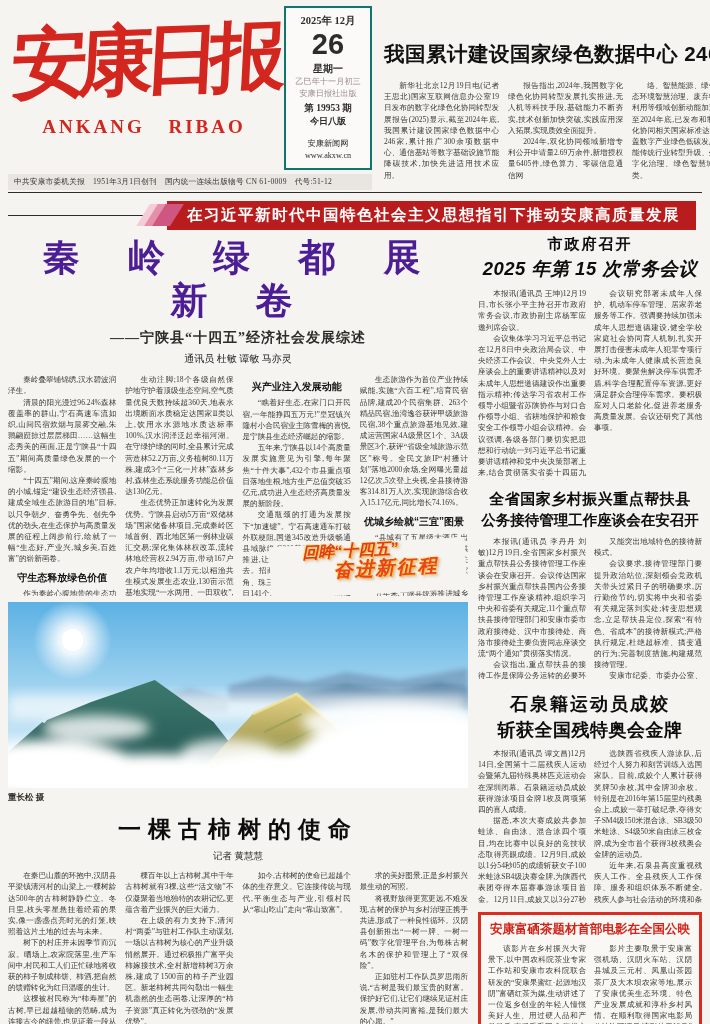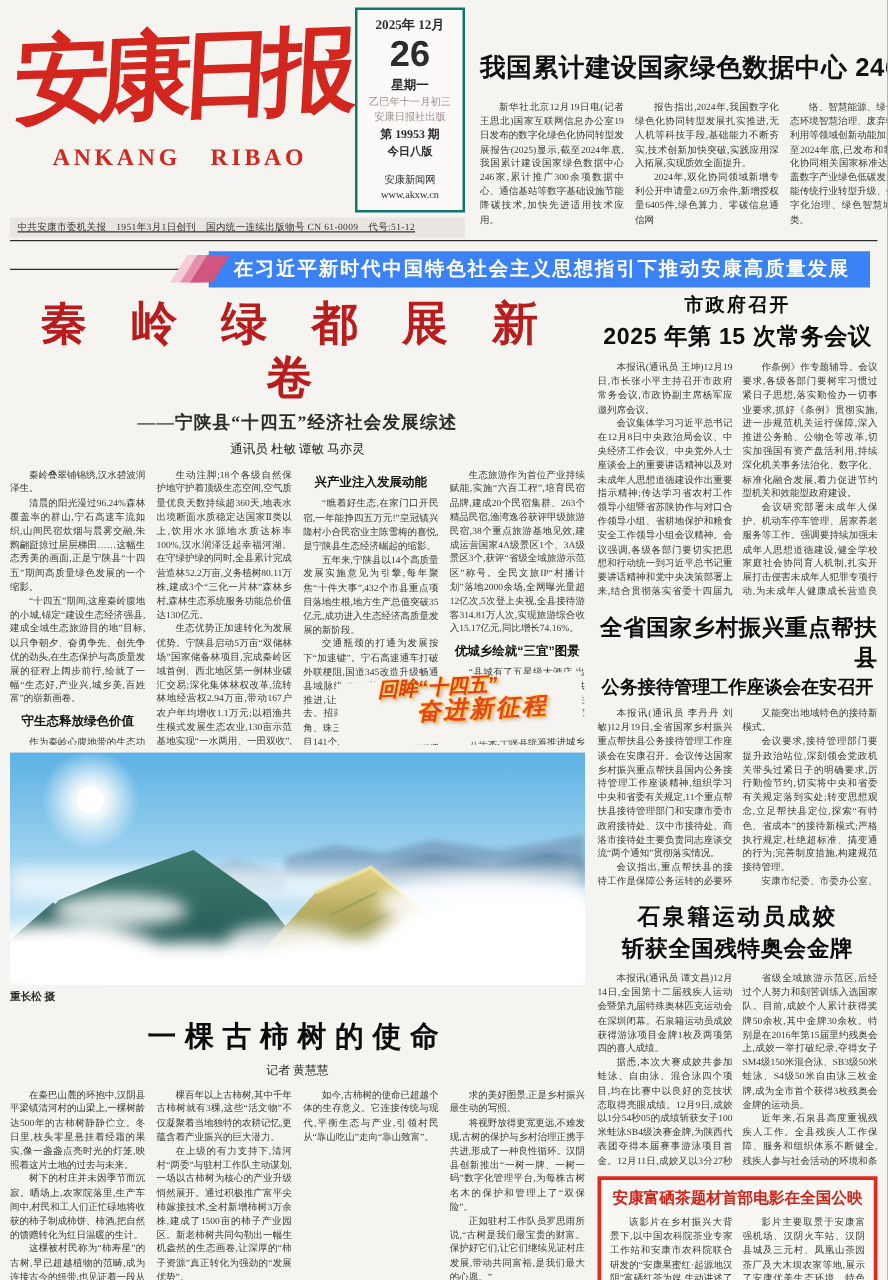--- a/index.html
+++ b/index.html
@@ -29,21 +29,21 @@
   .db-ym { font-size:10.5px; font-weight:bold; }
   .db-day { font-size:29px; font-weight:bold; line-height:1.1; font-family:"Liberation Sans",sans-serif; }
   .db-week { font-size:10px; font-weight:bold; }
   .db-lunar,.db-pub { font-size:8.2px; color:#9b8e8c; }
   .db-issue { font-size:9.5px; font-weight:bold; margin-top:1px; }
   .db-pages { font-size:9px; font-weight:bold; }
   .db-site { font-size:8.2px; margin-top:9px; }
   .db-url { font-size:8.2px; }
   .mast-footer {
     background:#e9e6e1; font-size:7.6px; color:#333; padding:3px 6px;
-    white-space:nowrap; letter-spacing:0.3px; margin-bottom:2px;text-decoration:underline;
+    white-space:nowrap; letter-spacing:0.3px; margin-bottom:2px;
   }
   
   .top-story { flex:1; padding:36px 0 0 12px; }
   .top-headline {
     font-family:"Liberation Sans","DejaVu Sans",sans-serif;
     font-size:20.5px; font-weight:900; letter-spacing:0.5px; color:#111;
     white-space:nowrap;
   }
   .cols { display:flex; gap:9px; margin-top:12px; overflow:hidden; }
   .col { flex:1; min-width:0; }
@@ -54,33 +54,33 @@
   .page-rule { border-top:1.5px solid #2c2c2c; margin:0 8px; }
   .banner-row { display:flex; align-items:center; margin:8px 8px 6px 8px; height:28px; }
   .b-line { border-top:1.5px solid #2c2c2c; }
   .b-line.left { width:150px; }
   .b-line.right { flex:1; }
   .b-shape { width:20px; height:22px; transform:skewX(-32deg); margin-right:-10px; }
   .b-shape.s1 { background:#f4cdd9; }
   .b-shape.s2 { background:#e58fab; }
   .b-shape.s3 { background:#cf5681; }
   .banner-bar {
-    background:#3b82f6; color:#fff; font-family:Liberation Sans, sans-serif;
+    background:#b91c1c; color:#fff; font-family:Liberation Sans, sans-serif;
     font-size:15.5px; font-weight:bold; letter-spacing:1.5px;
     padding:4px 16px 4px 20px; white-space:nowrap; margin-right:6px;
   }
   
   .content { display:flex; gap:10px; padding:0 8px; }
   .left-section { flex:1; min-width:0; }
   .right-section { width:224px; flex:none; }
   
   .lead-head { text-align:center; margin-top:4px; }
   .lead-headline {
-    font-family:Liberation Serif, serif;
-    font-size:37px; font-weight:900; letter-spacing:13px; color:#b91c1c; line-height:1.15;
+    font-family:Liberation Mono, monospace;
+    font-size:37px; font-weight:900; letter-spacing:13px; color:#4c1d95; line-height:1.15;
   }
   .lead-subtitle { font-size:14px; font-weight:bold; margin-top:5px; letter-spacing:1px; }
   .lead-byline { font-size:10px; margin-top:5px; color:#222; }
   .lead-body { position:relative; display:flex; gap:9px; height:222px; overflow:hidden; margin-top:8px; }
   .lead-graphic {
     position:absolute; right:2px; bottom:2px; width:196px; height:52px;
     background:#f6f4f0; transform:rotate(-3deg);
     font-family:"Liberation Sans",sans-serif; font-style:italic; font-weight:900;
     text-align:center; line-height:1.05;
   }
@@ -95,23 +95,23 @@
   .photo-caption { flex:1; font-size:8px; line-height:11px; color:#43413e; }
   .photo-credit { font-size:8.5px; font-weight:bold; white-space:nowrap; padding-right:4px; }
   
   .pers-head { text-align:center; margin-top:10px; }
   .pers-title { font-family:"Liberation Sans",sans-serif; font-size:23px; font-weight:900; letter-spacing:7px; color:#0d0d0d; }
   .pers-byline { font-size:9.5px; margin-top:5px; }
   .pers-body { display:flex; gap:9px; height:198px; overflow:hidden; margin-top:7px; }
   
   .r-head { text-align:center; font-family:"Liberation Sans","DejaVu Sans",sans-serif; font-weight:900; color:#0d0d0d; }
   .meet-h1 { font-size:15px; letter-spacing:2px; }
-  .meet-h2 { font-size:18.5px; letter-spacing:0.5px; margin-top:2px; }
+  .meet-h2 { font-size:18.5px; letter-spacing:0.5px; margin-top:2px;font-style:italic; }
   .meet-body { height:192px; margin-top:7px; }
-  .forum-h1 { font-size:18px; letter-spacing:0.5px; margin-top:10px;text-align:right; }
+  .forum-h1 { font-size:15px; letter-spacing:0.5px; margin-top:10px; }
   .forum-h2 { font-size:14.5px; letter-spacing:0; margin-top:2px; }
   .forum-body { height:146px; margin-top:6px; }
   .ath-h1 { font-size:18px; letter-spacing:2px; margin-top:10px; }
   .ath-h2 { font-size:18px; letter-spacing:0.5px; margin-top:2px; }
   .ath-body { height:156px; margin-top:6px; }
   .movie-box { border:3px solid #dc2b20; background:#faf8f5; margin-top:8px; padding:6px 7px 4px; height:152px; overflow:hidden; }
   .movie-headline { font-family:"Liberation Sans",sans-serif; font-size:12.5px; font-weight:900; color:#d1251b; text-align:center; white-space:nowrap; }
   .movie-body { height:112px; margin-top:5px; }
   .right-section .cols { gap:8px; }
 </style>
@@ -296,21 +296,20 @@
 
       <article>
         <div class="r-head meet-h1">市政府召开</div>
         <div class="r-head meet-h2">2025 年第 15 次常务会议</div>
         <div class="cols meet-body">
           <div class="col">
               <p class="para">本报讯(通讯员 王坤)12月19日,市长张小平主持召开市政府常务会议,市政协副主席杨军应邀列席会议。</p>
               <p class="para">会议集体学习习近平总书记在12月8日中央政治局会议、中央经济工作会议、中央党外人士座谈会上的重要讲话精神以及对未成年人思想道德建设作出重要指示精神;传达学习省农村工作领导小组暨省苏陕协作与对口合作领导小组、省耕地保护和粮食安全工作领导小组会议精神。会议强调,各级各部门要切实把思想和行动统一到习近平总书记重要讲话精神和党中央决策部署上来,结合贯彻落实省委十四届九次全会部署要求和市五届十次全会工作安排,聚焦高质量发展首要任务,奋力完成全年经济社会发展目标任务,确保“十五五”实现良好开局。</p>
             </div>
           <div class="col">
-              <p class="para">作条例》作专题辅导。会议要求,各级各部门要树牢习惯过紧日子思想,落实勤俭办一切事业要求,抓好《条例》贯彻实施,进一步规范机关运行保障,深入推进公务舱、公物仓等改革,切实加强国有资产盘活利用,持续深化机关事务法治化、数字化、标准化融合发展,着力促进节约型机关和效能型政府建设。</p>
               <p class="para">会议研究部署未成年人保护、机动车停车管理、居家养老服务等工作。强调要持续加强未成年人思想道德建设,健全学校家庭社会协同育人机制,扎实开展打击侵害未成年人犯罪专项行动,为未成年人健康成长营造良好环境。要聚焦解决停车供需矛盾,科学合理配置停车资源,更好满足群众合理停车需求。要积极应对人口老龄化,促进养老服务高质量发展。会议还研究了其他事项。</p>
             </div>
         </div>
       </article>
 
       <article>
         <div class="r-head forum-h1">全省国家乡村振兴重点帮扶县</div>
         <div class="r-head forum-h2">公务接待管理工作座谈会在安召开</div>
         <div class="cols forum-body">
           <div class="col">
@@ -327,21 +326,21 @@
 
       <article>
         <div class="r-head ath-h1">石泉籍运动员成姣</div>
         <div class="r-head ath-h2">斩获全国残特奥会金牌</div>
         <div class="cols ath-body">
           <div class="col">
               <p class="para">本报讯(通讯员 谭文昌)12月14日,全国第十二届残疾人运动会暨第九届特殊奥林匹克运动会在深圳闭幕。石泉籍运动员成姣获得游泳项目金牌1枚及两项第四的喜人成绩。</p>
               <p class="para">据悉,本次大赛成姣共参加蛙泳、自由泳、混合泳四个项目,均在比赛中以良好的竞技状态取得亮眼成绩。12月9日,成姣以1分54秒05的成绩斩获女子100米蛙泳SB4级决赛金牌,为陕西代表团夺得本届赛事游泳项目首金。12月11日,成姣又以3分27秒68的成绩,拿下女子200米个人混合泳SM5级决赛铜牌。在随后进行的女子S5级200米自由泳、50米自由泳项目中均获得第四名。</p>
             </div>
           <div class="col">
-              <p class="para">省级全域旅游示范区,后经过个人努力和刻苦训练入选国家队。目前,成姣个人累计获得奖牌50余枚,其中金牌30余枚。特别是在2016年第15届里约残奥会上,成姣一举打破纪录,夺得女子SM4级150米混合泳、SB3级50米蛙泳、S4级50米自由泳三枚金牌,成为全市首个获得3枚残奥会金牌的运动员。</p>
+              <p class="para">选陕西省残疾人游泳队,后经过个人努力和刻苦训练入选国家队。目前,成姣个人累计获得奖牌50余枚,其中金牌30余枚。特别是在2016年第15届里约残奥会上,成姣一举打破纪录,夺得女子SM4级150米混合泳、SB3级50米蛙泳、S4级50米自由泳三枚金牌,成为全市首个获得3枚残奥会金牌的运动员。</p>
               <p class="para">近年来,石泉县高度重视残疾人工作。全县残疾人工作保障、服务和组织体系不断健全,残疾人参与社会活动的环境和条件明显改善,合法权益得到有力维护。尤其是残疾人体育工作成效明显,涌现出一大批以夏江波、成姣为代表的石泉籍优秀运动员,屡获佳绩,展现了石泉健儿的良好风采。</p>
             </div>
         </div>
       </article>
 
       <article class="movie-box">
         <div class="movie-headline">安康富硒茶题材首部电影在全国公映</div>
         <div class="cols movie-body">
           <div class="col">
               <p class="para">该影片在乡村振兴大背景下,以中国农科院茶业专家工作站和安康市农科院联合研发的“安康果蜜红·起源地汉阴”富硒红茶为媒,生动讲述了一位返乡创业的年轻人憧憬美好人生、用过硬人品和产品品质,克服重重困难,赢得市场青睐并收获真挚爱情的感人故事。影片深刻凸显了当代返乡创业青年积极进取的价值观和对美好爱情的追求,对持续推进乡村振兴,促进农文旅融合发展具有积极意义。</p>

